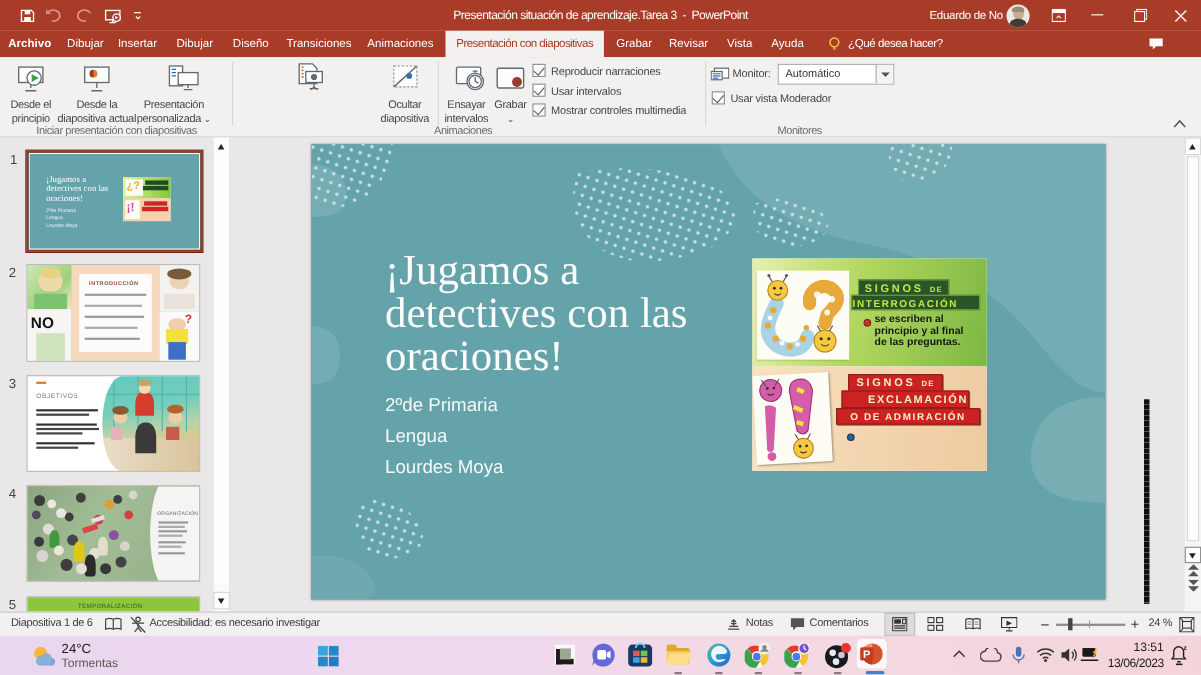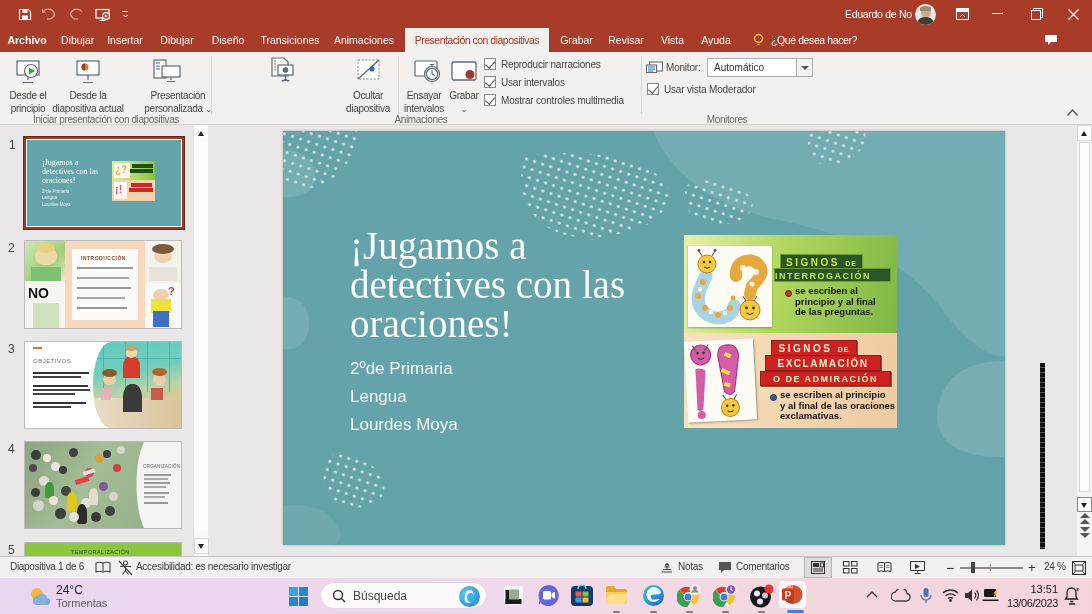--- a/index.html
+++ b/index.html
@@ -64,20 +64,21 @@
         <rect x="78" y="2.5" width="13" height="8.5"></rect>
         <path d="M84.5 11 v2.5 M81.5 13.5 h6"></path>
         <circle cx="88" cy="9" r="3.4" fill="#a83c28"></circle>
         <path d="M86.8 7.5 l3 1.5 l-3 1.5 z" fill="#fff" stroke="none"></path>
       </g>
 
       <g stroke="#fff" stroke-width="1">
         <path d="M104 4.5 h6 M105.5 8 l2 2 l2 -2" fill="none"></path>
       </g>
     </svg>
+    <div class="abs" style="left:346px;top:0;width:400px;height:28px;line-height:28px;color:#fff;font-size:11px;letter-spacing:-0.5px;text-align:center">Presentación situación de aprendizaje.Tarea 3&nbsp; - &nbsp;PowerPoint</div>
     <div class="abs" style="left:845px;top:0;width:90px;height:28px;line-height:28px;color:#fff;font-size:10.5px;letter-spacing:-0.3px">Eduardo de No</div>
     <div class="abs" style="left:915px;top:4px;width:21px;height:21px;border-radius:50%;background:#ece8e2;overflow:hidden">
       <div class="abs" style="left:5.5px;top:3px;width:10px;height:11px;border-radius:50%;background:#c8ad90"></div>
       <div class="abs" style="left:5px;top:2px;width:11px;height:5px;border-radius:50% 50% 0 0;background:#9a8a76"></div>
       <div class="abs" style="left:3px;top:13px;width:15px;height:9px;border-radius:50% 50% 0 0;background:#3f3d3a"></div>
     </div>
 
     <svg class="abs" style="left:956px;top:8px" width="13" height="12" viewBox="0 0 13 12">
       <rect x="0.5" y="0.5" width="12" height="11" fill="none" stroke="#fff"></rect>
       <rect x="0.5" y="0.5" width="12" height="3.4" fill="#fff"></rect>
@@ -139,21 +140,21 @@
     <div class="rlabel" style="left:43px;width:90px">Desde la<br>diapositiva actual</div>
 
     <svg class="abs" style="left:152px;top:6px" width="30" height="28" viewBox="0 0 30 28">
       <g stroke="#5f6a75" fill="#fdfdfd" stroke-width="1.2">
         <rect x="2" y="2" width="12" height="18"></rect>
         <path d="M4 5 h4 M4 8 h4 M4 11 h4" stroke="#2f6fb0"></path>
         <rect x="10" y="8" width="18" height="11"></rect>
         <path d="M19 19 v3 M15 23.5 h8" fill="none"></path>
       </g>
     </svg>
-    <div class="rlabel" style="left:138px;width:80px">Presentación<br>personalizada <span style="font-size:8px">⌄</span></div>
+    <div class="rlabel" style="left:118px;width:80px">Presentación<br>personalizada <span style="font-size:8px">⌄</span></div>
 
     <div class="rgroup" style="left:6px;width:200px">Iniciar presentación con diapositivas</div>
     <div class="rsep" style="left:211px"></div>
 
     <svg class="abs" style="left:264px;top:4px" width="32" height="30" viewBox="0 0 32 30">
       <g stroke="#5f6a75" fill="#fdfdfd" stroke-width="1.2">
         <path d="M8 2 h12 l4 4 v14 h-16 z"></path>
         <path d="M10 5 h2 M10 8 h2 M10 11 h2 M10 14 h2" stroke="#c55a2a"></path>
         <rect x="14" y="9" width="15" height="10"></rect>
         <circle cx="21.5" cy="14" r="2.2" fill="#5f6a75"></circle>
@@ -298,24 +299,23 @@
               <path d="M38 6 Q52 2 54 16 L48 52 Q44 58 38 52 L33 16 Q33 8 38 6 Z" fill="#d45ca8" stroke="#a03077"></path>
               <path d="M40 14 l6 3 M36 30 l8 4 M38 44 l6 2" stroke="#f3e13e" stroke-width="4"></path>
               <circle cx="43" cy="68" r="9" fill="#f5c93f" stroke="#b9821c"></circle>
               <circle cx="40" cy="66" r="1.3" fill="#333"></circle>
                 <circle cx="46" cy="66" r="1.3" fill="#333"></circle>
               <path d="M40 71 q3 2.5 6 0" stroke="#333" fill="none"></path>
               <path d="M39 60 l-3 -5 M47 60 l3 -5" stroke="#555"></path>
             </svg>
           </div>
           <div class="abs" style="left:87px;top:7px;width:86px;height:16px;background:#cd2222;color:#f3efca;font-size:10px;font-weight:bold;letter-spacing:2.5px;text-align:center;line-height:16px;border:1px solid #8e1c1c;box-shadow:1px 1px 0 #8e5a3a">SIGNOS <span style="font-size:7px;letter-spacing:1px">DE</span></div>
-          <div class="abs" style="left:81px;top:22px;width:116px;height:16px;background:#cd2222;color:#f3efca;font-size:10px;font-weight:bold;letter-spacing:1.5px;text-align:center;line-height:16px;border:1px solid #8e1c1c;box-shadow:1px 1px 0 #8e5a3a">EXCLAMACIÓN</div>
+          <div class="abs" style="left:81px;top:22px;width:116px;height:16px;background:#cd2222;color:#f3efca;font-size:10px;font-weight:bold;letter-spacing:1.5px;text-align:right;line-height:16px;border:1px solid #8e1c1c;box-shadow:1px 1px 0 #8e5a3a">EXCLAMACIÓN</div>
           <div class="abs" style="left:76px;top:38px;width:131px;height:15px;background:#cd2222;color:#f3efca;font-size:9px;font-weight:bold;letter-spacing:1.5px;text-align:center;line-height:15px;border:1px solid #8e1c1c;box-shadow:1px 1px 0 #8e5a3a">O DE ADMIRACIÓN</div>
           <div class="abs" style="left:86px;top:61px;width:7px;height:7px;border-radius:50%;background:#2e5f8e;border:1px solid #1a3a5e"></div>
-          <div class="abs" style="left:96px;top:57px;font-size:9.5px;font-weight:bold;color:#151515;line-height:10.5px">se escriben al principio<br>y al final de las oraciones<br>exclamativas.</div>
         </div>
       </div>
     </div>
 
     <div class="thumbnum" style="left:9px;top:13px">1</div>
     <div class="abs" style="left:24px;top:12px;width:160px;height:92px;background:#65a3aa;border:2px solid #99392a;box-shadow:inset 0 0 0 1px #fff, 0 0 0 1px #6e2619">
       <div class="abs" style="left:16px;top:19px;font-family:'Liberation Serif',serif;font-size:8px;line-height:9px;color:#fdfdfd">¡Jugamos a<br>detectives con las<br>oraciones!</div>
       <div class="abs" style="left:16px;top:50px;font-size:4.5px;line-height:6.3px;color:#eef">2ºde Primaria<br>Lengua<br>Lourdes Moya</div>
       <div class="abs" style="left:86px;top:22px;width:43px;height:40px;background:#fff">
         <div class="abs" style="left:0;top:0;width:43px;height:19px;background:linear-gradient(100deg,#dff09b,#86c53c)"></div>
@@ -540,31 +540,20 @@
     <div class="abs" style="left:56px;top:5px;font-size:12px;color:#1a1a1a">24°C</div>
     <div class="abs" style="left:56px;top:19px;font-size:11px;color:#5a5a5a">Tormentas</div>
 
     <svg class="abs" style="left:289px;top:9px" width="19" height="19" viewBox="0 0 19 19">
       <rect x="0" y="0" width="9" height="9" fill="#37a5dc"></rect>
       <rect x="10" y="0" width="9" height="9" fill="#2489c8"></rect>
       <rect x="0" y="10" width="9" height="9" fill="#2489c8"></rect>
       <rect x="10" y="10" width="9" height="9" fill="#1e7ec0"></rect>
     </svg>
 
-    <div class="abs" style="left:320px;top:4px;width:167px;height:27px;border-radius:14px;background:#fdfbfc;border:1px solid #e3d7dc">
-      <svg class="abs" style="left:11px;top:6px" width="14" height="14" viewBox="0 0 14 14">
-        <circle cx="6" cy="6" r="4.5" fill="none" stroke="#333" stroke-width="1.4"></circle>
-        <path d="M9.5 9.5 L13 13" stroke="#333" stroke-width="1.4"></path>
-      </svg>
-      <div class="abs" style="left:32px;top:6px;font-size:12px;color:#454545">Búsqueda</div>
-      <div class="abs" style="left:138px;top:3px;width:21px;height:21px;border-radius:50%;background:radial-gradient(circle at 35% 35%,#5ad0f0,#1f7ad4)">
-        <div class="abs" style="left:6px;top:4px;width:8px;height:13px;border-radius:40%;background:#fff;transform:rotate(12deg)"></div>
-        <div class="abs" style="left:8px;top:7px;width:7px;height:9px;border-radius:50%;background:#35b4e8"></div>
-      </div>
-    </div>
 
     <svg class="abs" style="left:504px;top:8px" width="19" height="19" viewBox="0 0 19 19">
       <rect x="0" y="0" width="19" height="19" rx="2" fill="#faf7f8"></rect>
       <rect x="1.5" y="4" width="5" height="14" fill="#1a1a1a"></rect>
       <rect x="1.5" y="13" width="16" height="5" fill="#1a1a1a"></rect>
       <rect x="5" y="3.5" width="10" height="10" fill="#9aa894"></rect>
     </svg>
     <svg class="abs" style="left:537px;top:6px" width="23" height="23" viewBox="0 0 23 23">
       <path d="M11.5 1 a10.5 10.5 0 1 1 -8 17.5 l-2 3 l1 -5.5 a10.5 10.5 0 0 1 9 -15" fill="#6468d8"></path>
       <rect x="6" y="7" width="8" height="8.5" rx="1.5" fill="#fff"></rect>

